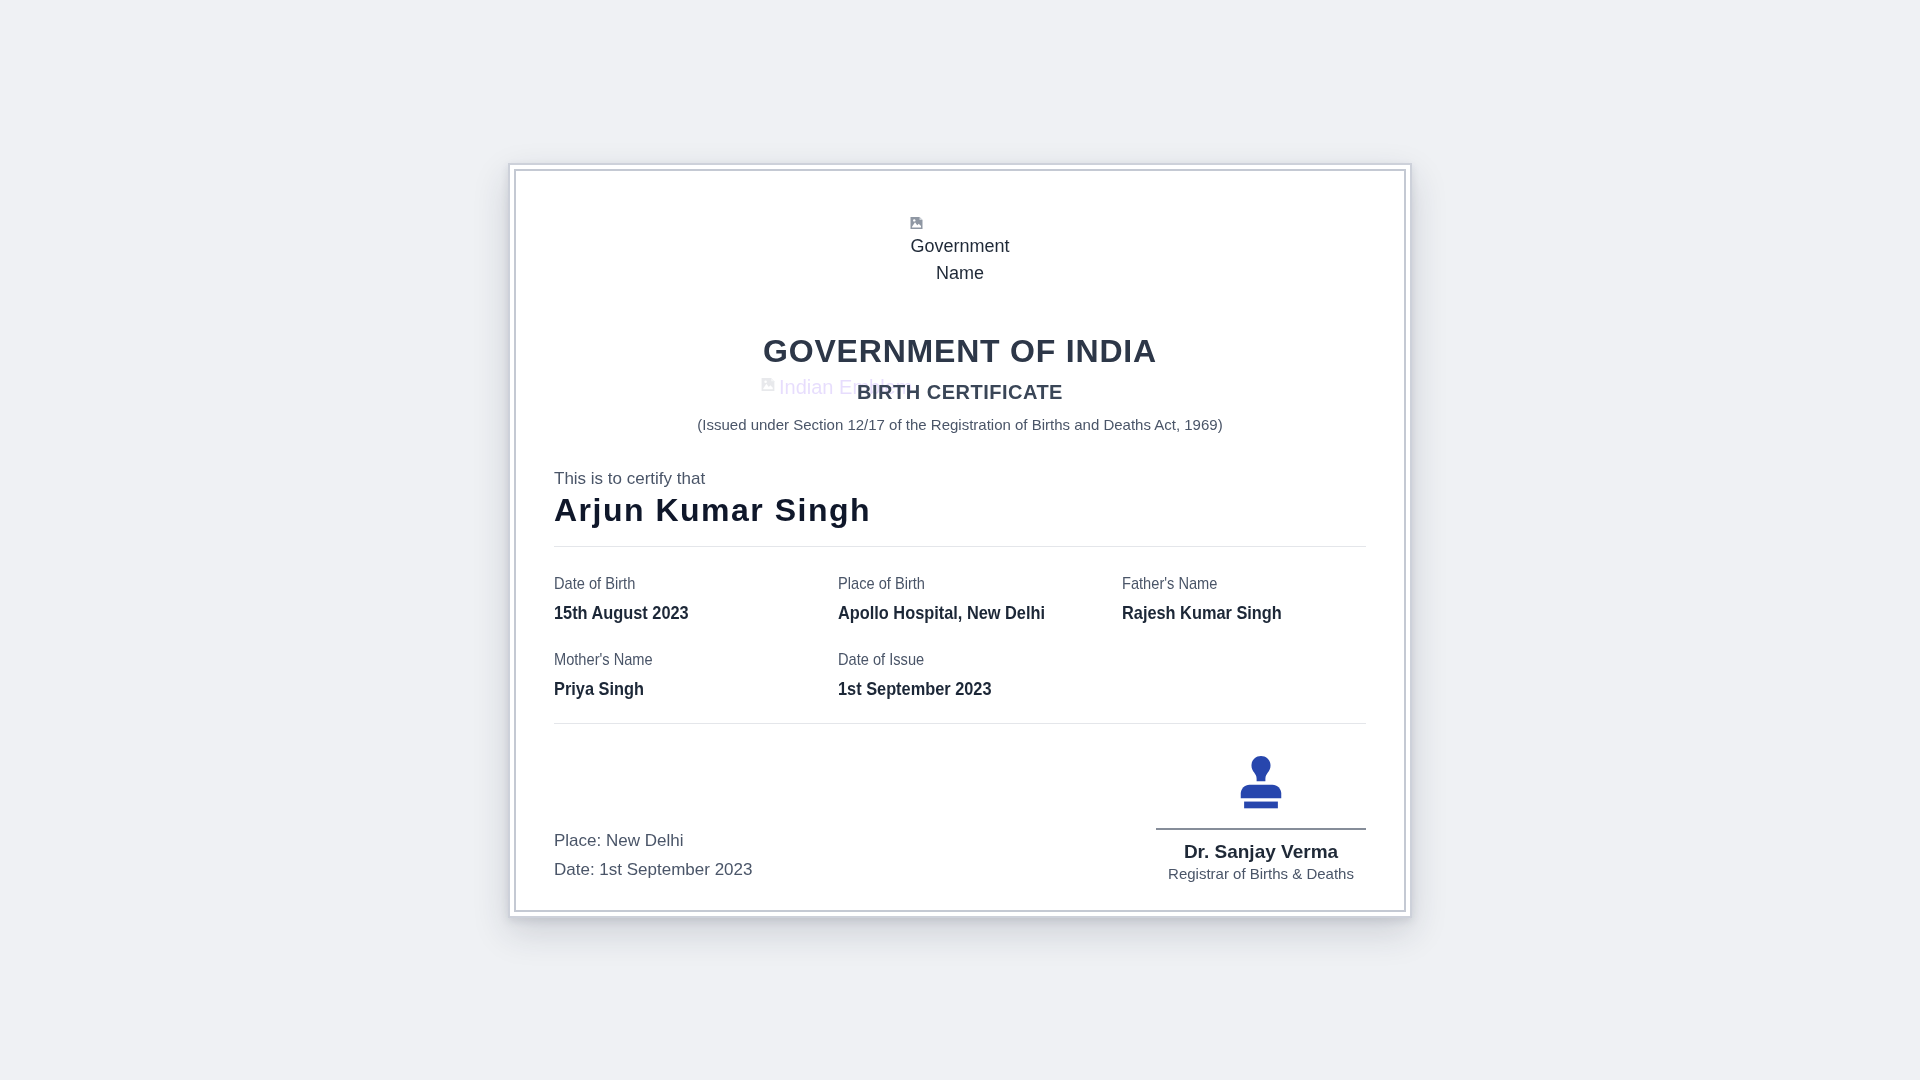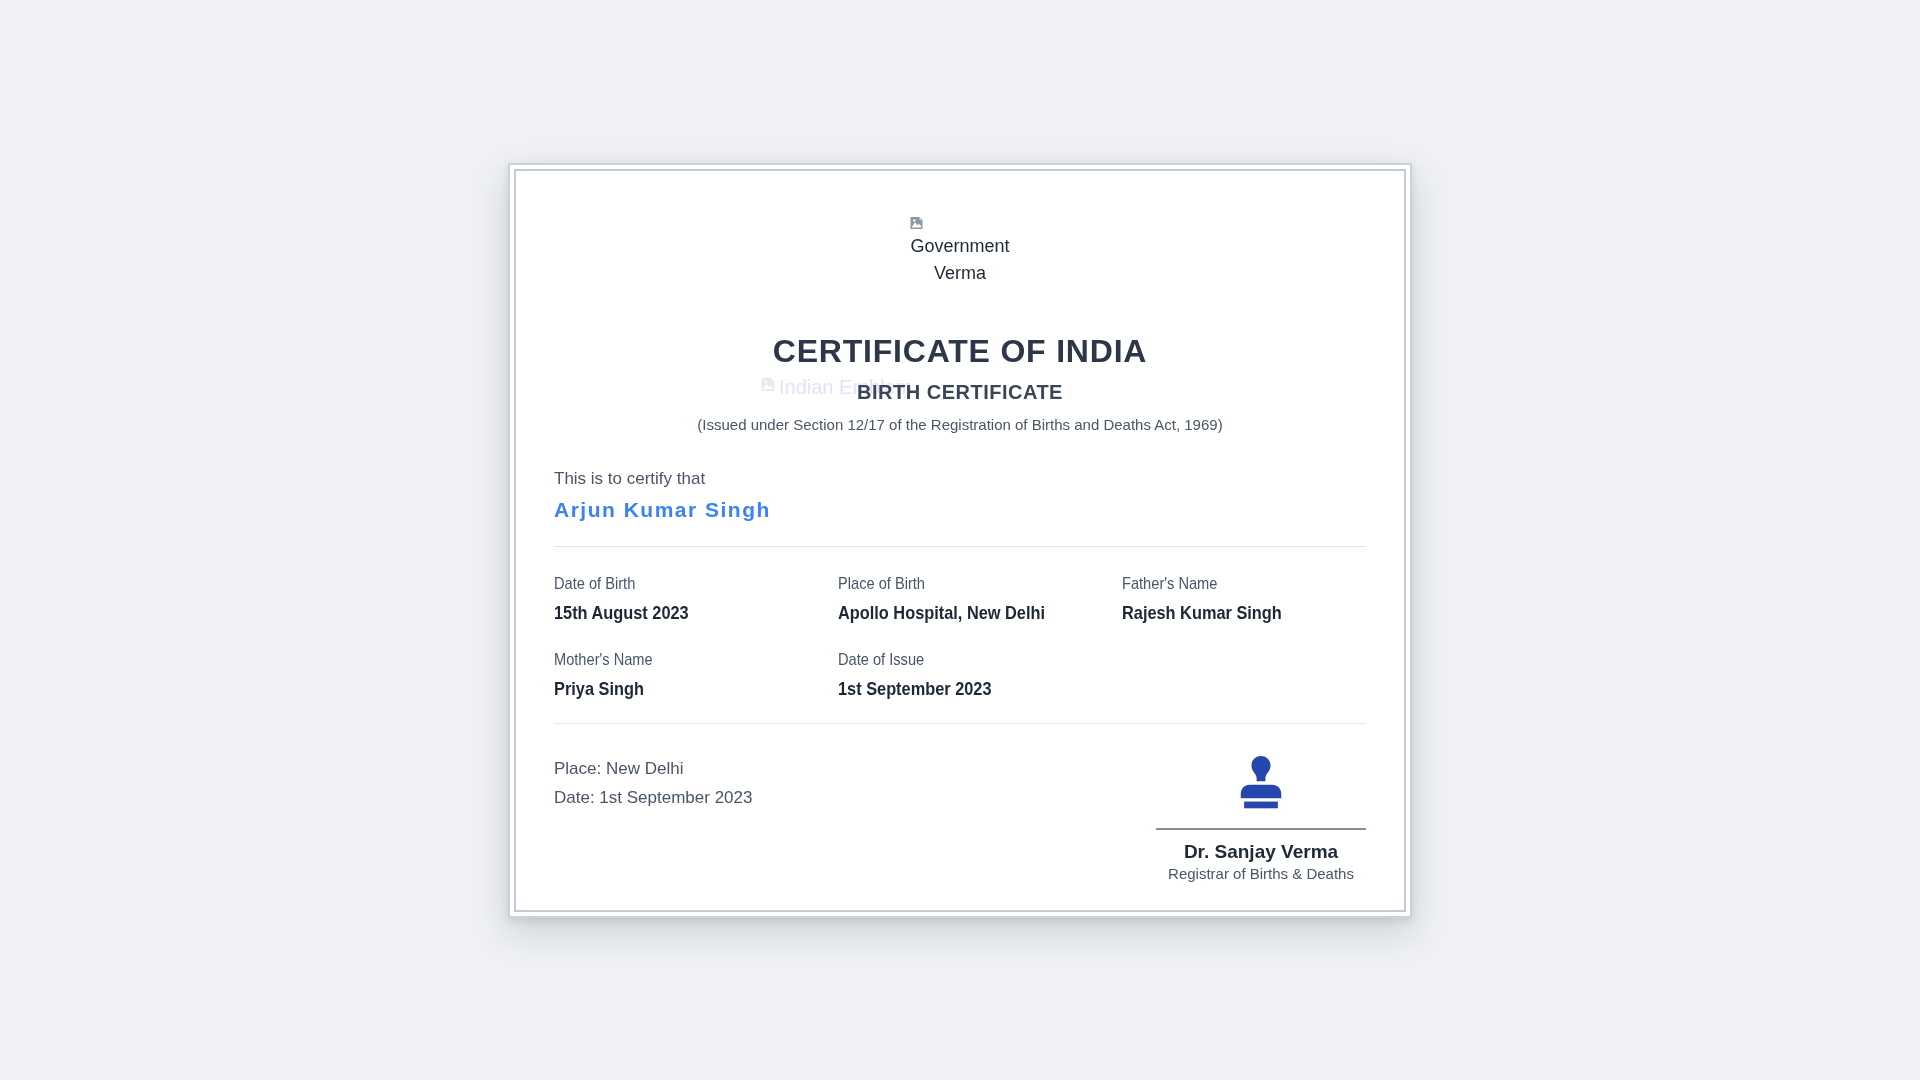--- a/index.html
+++ b/index.html
@@ -71,24 +71,24 @@
     font-size: 15px;
     color: #4a5568;
     line-height: 20px;
   }
 
   
   .certify-block { margin-top: 32px; position: relative; z-index: 1; }
   .certify-label { font-size: 17px; color: #4a5568; line-height: 24px; }
   .child-name {
     margin-top: 4px;
-    font-size: 21px;
+    font-size: 32px;
     font-weight: bold;
     letter-spacing: 1.5px;
-    color: #3b82f6;
+    color: #0f172a;
     line-height: 30px;
   }
 
   .divider { border: none; border-top: 1px solid #e4e6ea; margin-top: 21px; }
 
   
   .field-grid {
     margin-top: 26px;
     display: grid;
     grid-template-columns: 1fr 1fr 1fr;
@@ -111,21 +111,21 @@
     transform: scaleX(0.86);
     transform-origin: 0 50%;
   }
   .divider-2 { margin-top: 22px; }
 
   
   .cert-footer {
     margin-top: 30px;
     display: flex;
     justify-content: space-between;
-    align-items: flex-start;
+    align-items: flex-end;
   }
   .place-date { font-size: 17px; color: #4a5568; line-height: 29px; }
   .sign-block { width: 210px; text-align: center; }
   .stamp-icon { display: inline-block; color: #2746ad; }
   .sig-line { border-top: 2px solid #868d99; margin-top: 12px; }
   .sig-name { margin-top: 10px; font-size: 19px; font-weight: bold; color: #1f2937; line-height: 24px; }
   .sig-role { font-size: 15px; color: #4a5568; line-height: 20px; }
 
   .broken-icon svg { vertical-align: top; }
 </style>
@@ -151,24 +151,24 @@
       <div class="logo-box">
         <span class="broken-icon">
           <svg width="15" height="16" viewBox="0 0 20 20" aria-hidden="true">
             <path d="M2 2h12l4 4v12H2z" fill="#8f97a3"></path>
             <path d="M14 2l4 4h-4z" fill="#d2d6db"></path>
             <path d="M4 15l4-6 3 4 2-2 3 3v2H4z" fill="#ffffff"></path>
             <circle cx="7" cy="6.5" r="1.6" fill="#ffffff"></circle>
           </svg>
         </span>
         <div class="logo-alt-line">Government</div>
-        <div class="logo-alt-line">Verma</div>
-      </div>
-
-      <div class="cert-title">CERTIFICATE OF INDIA</div>
+        <div class="logo-alt-line">Name</div>
+      </div>
+
+      <div class="cert-title">GOVERNMENT OF INDIA</div>
       <div class="cert-subtitle">BIRTH CERTIFICATE</div>
       <div class="act-line">(Issued under Section 12/17 of the Registration of Births and Deaths Act, 1969)</div>
     </div>
 
     <div class="certify-block">
       <div class="certify-label">This is to certify that</div>
       <div class="child-name">Arjun Kumar Singh</div>
     </div>
 
     <hr class="divider">

